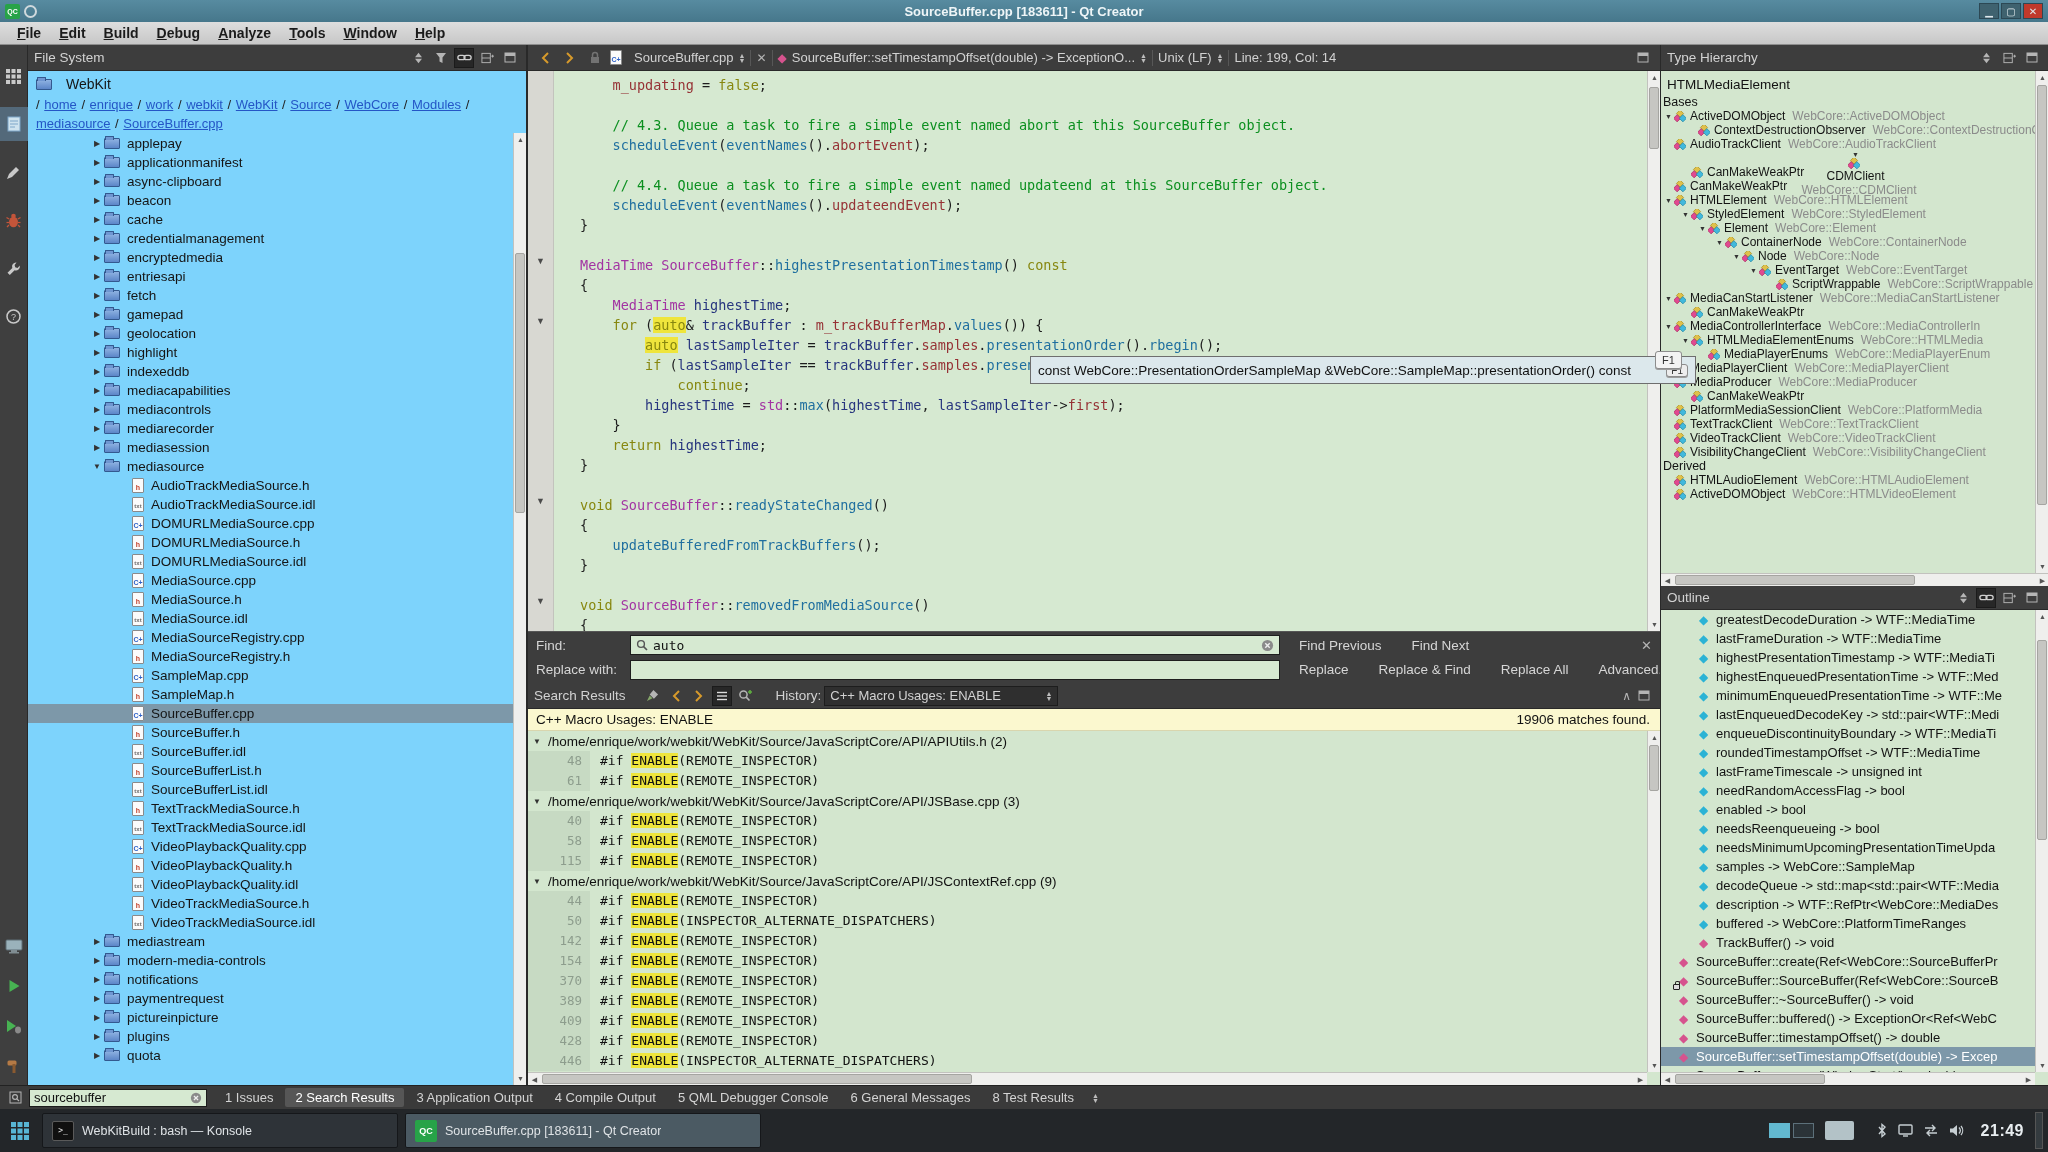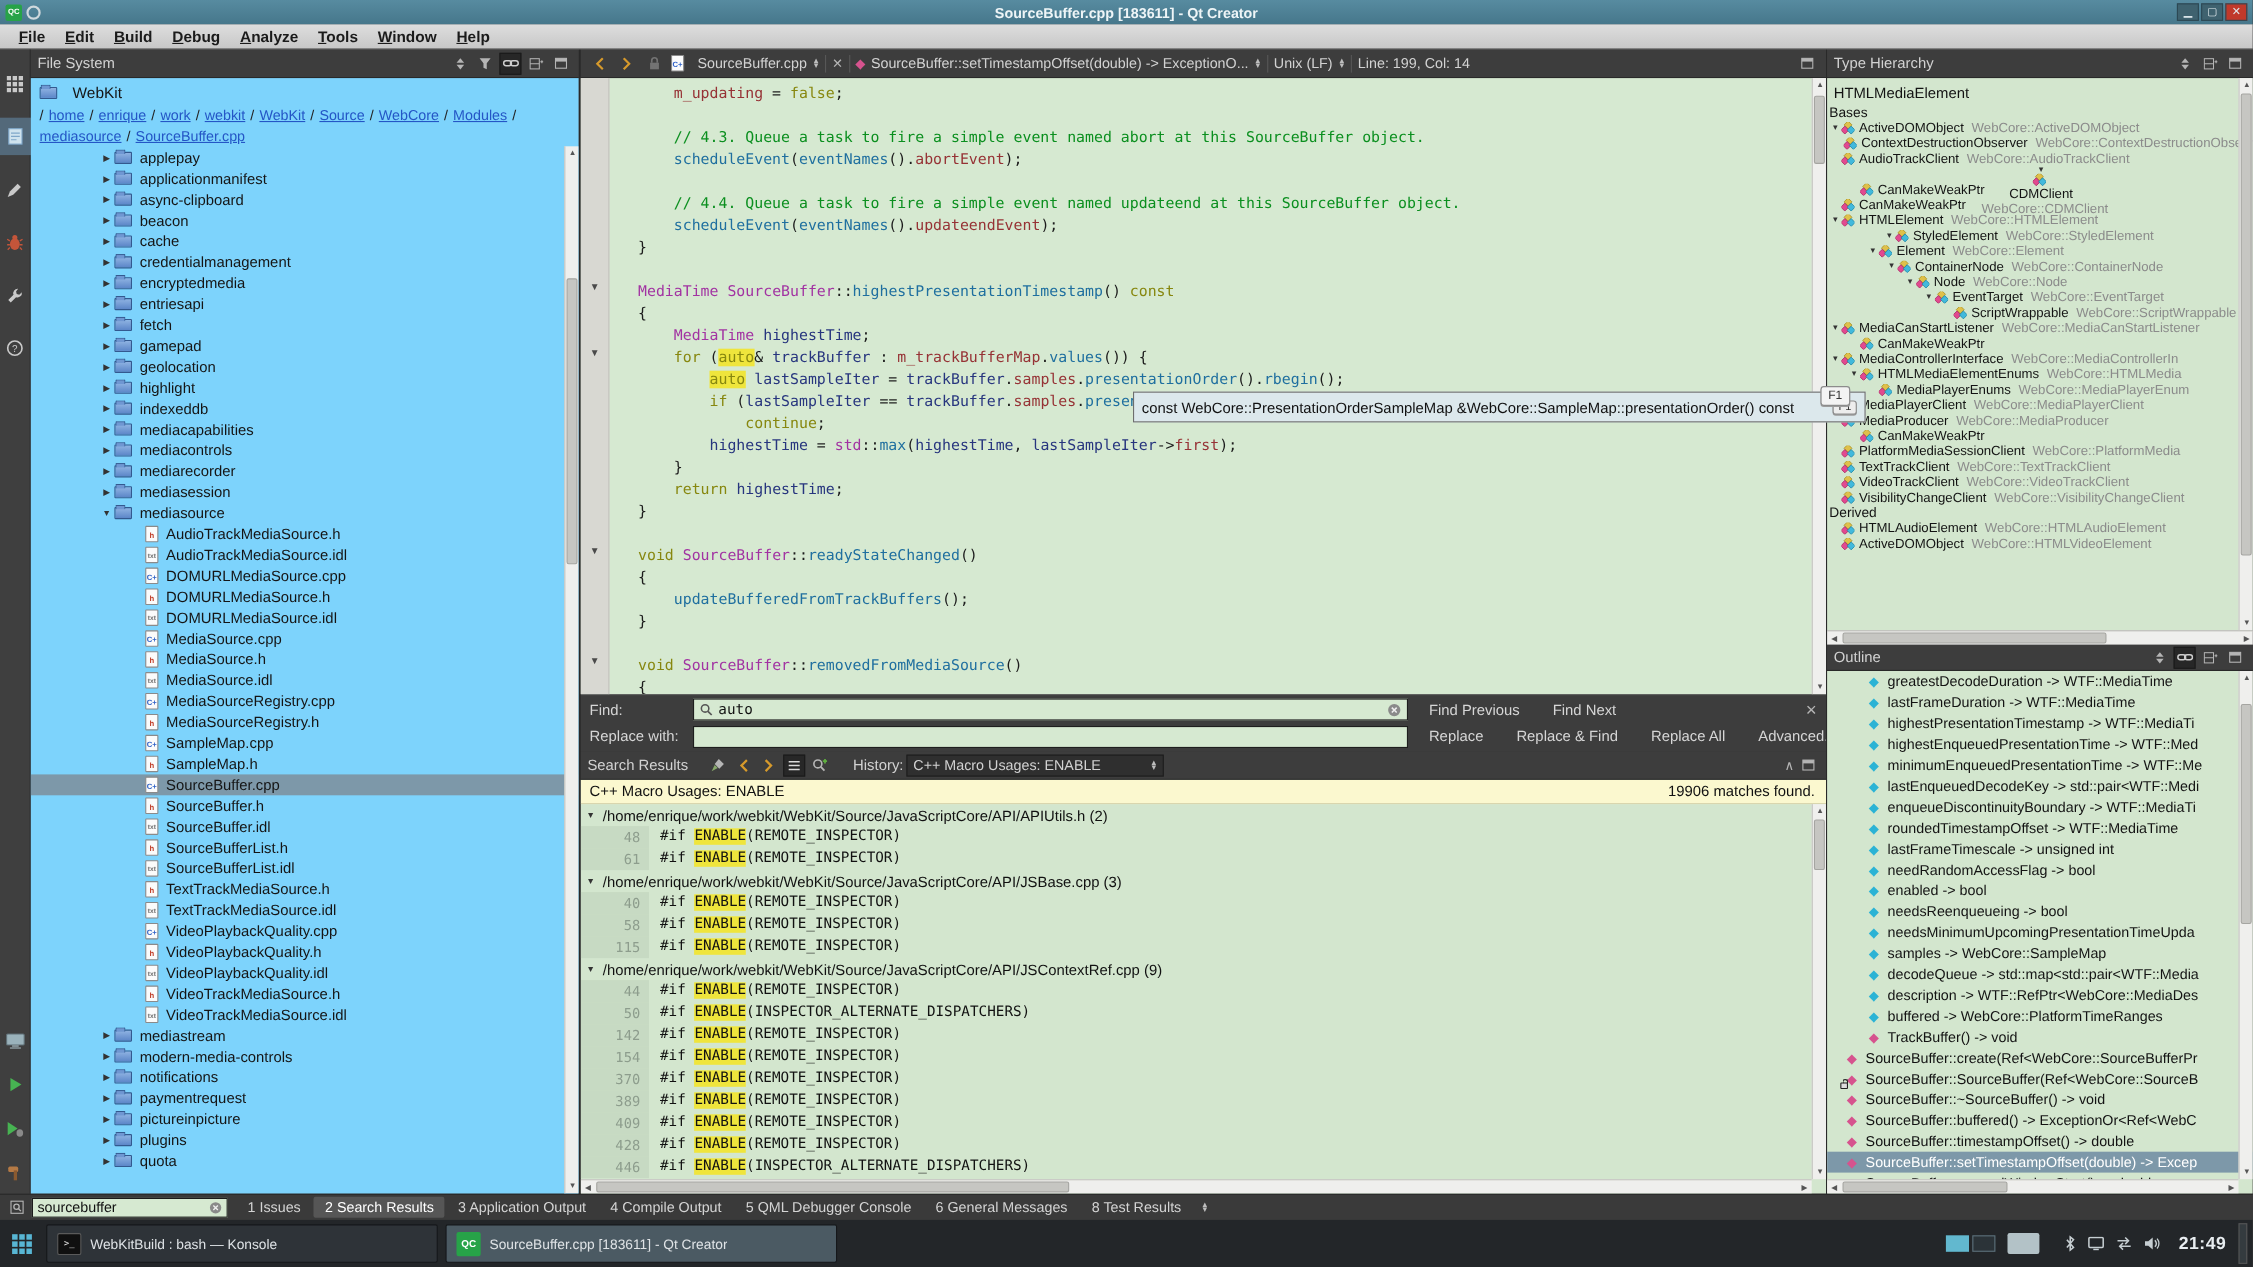--- a/index.html
+++ b/index.html
@@ -861,21 +861,21 @@
             <span class="cicon">
               <svg width="12" height="11" viewBox="0 0 14 13">
                 <rect x="4" y="0" width="6" height="6" transform="rotate(45 7 3)" fill="#dfc04a" stroke="#a98f1f" stroke-width="0.8"></rect>
                 <rect x="0.6" y="5.6" width="6" height="6" transform="rotate(45 3.6 8.6)" fill="#e2498f" stroke="#a82561" stroke-width="0.8"></rect>
                 <rect x="7.4" y="5.6" width="6" height="6" transform="rotate(45 10.4 8.6)" fill="#41b9dc" stroke="#1a84a5" stroke-width="0.8"></rect>
               </svg>
             </span>
             <span>ActiveDOMObject</span>
             <span class="th-ns">WebCore::ActiveDOMObject</span>
           </div>
-          <div class="th-row" style="padding-left: 4px; justify-content: space-between;">
+          <div class="th-row" style="padding-left: 26px; justify-content: space-between;">
             <span class="arrow"></span>
             <span class="cicon">
               <svg width="12" height="11" viewBox="0 0 14 13">
                 <rect x="4" y="0" width="6" height="6" transform="rotate(45 7 3)" fill="#dfc04a" stroke="#a98f1f" stroke-width="0.8"></rect>
                 <rect x="0.6" y="5.6" width="6" height="6" transform="rotate(45 3.6 8.6)" fill="#e2498f" stroke="#a82561" stroke-width="0.8"></rect>
                 <rect x="7.4" y="5.6" width="6" height="6" transform="rotate(45 10.4 8.6)" fill="#41b9dc" stroke="#1a84a5" stroke-width="0.8"></rect>
               </svg>
             </span>
             <span>ContextDestructionObserver</span>
             <span class="th-ns">WebCore::ContextDestructionObserver</span>
@@ -931,21 +931,21 @@
             <span class="cicon">
               <svg width="12" height="11" viewBox="0 0 14 13">
                 <rect x="4" y="0" width="6" height="6" transform="rotate(45 7 3)" fill="#dfc04a" stroke="#a98f1f" stroke-width="0.8"></rect>
                 <rect x="0.6" y="5.6" width="6" height="6" transform="rotate(45 3.6 8.6)" fill="#e2498f" stroke="#a82561" stroke-width="0.8"></rect>
                 <rect x="7.4" y="5.6" width="6" height="6" transform="rotate(45 10.4 8.6)" fill="#41b9dc" stroke="#1a84a5" stroke-width="0.8"></rect>
               </svg>
             </span>
             <span>HTMLElement</span>
             <span class="th-ns">WebCore::HTMLElement</span>
           </div>
-          <div class="th-row" style="padding-left: 19px; margin-left: 32px;">
+          <div class="th-row" style="padding-left: 19px;">
             <span class="arrow">▼</span>
             <span class="cicon">
               <svg width="12" height="11" viewBox="0 0 14 13">
                 <rect x="4" y="0" width="6" height="6" transform="rotate(45 7 3)" fill="#dfc04a" stroke="#a98f1f" stroke-width="0.8"></rect>
                 <rect x="0.6" y="5.6" width="6" height="6" transform="rotate(45 3.6 8.6)" fill="#e2498f" stroke="#a82561" stroke-width="0.8"></rect>
                 <rect x="7.4" y="5.6" width="6" height="6" transform="rotate(45 10.4 8.6)" fill="#41b9dc" stroke="#1a84a5" stroke-width="0.8"></rect>
               </svg>
             </span>
             <span>StyledElement</span>
             <span class="th-ns">WebCore::StyledElement</span>

